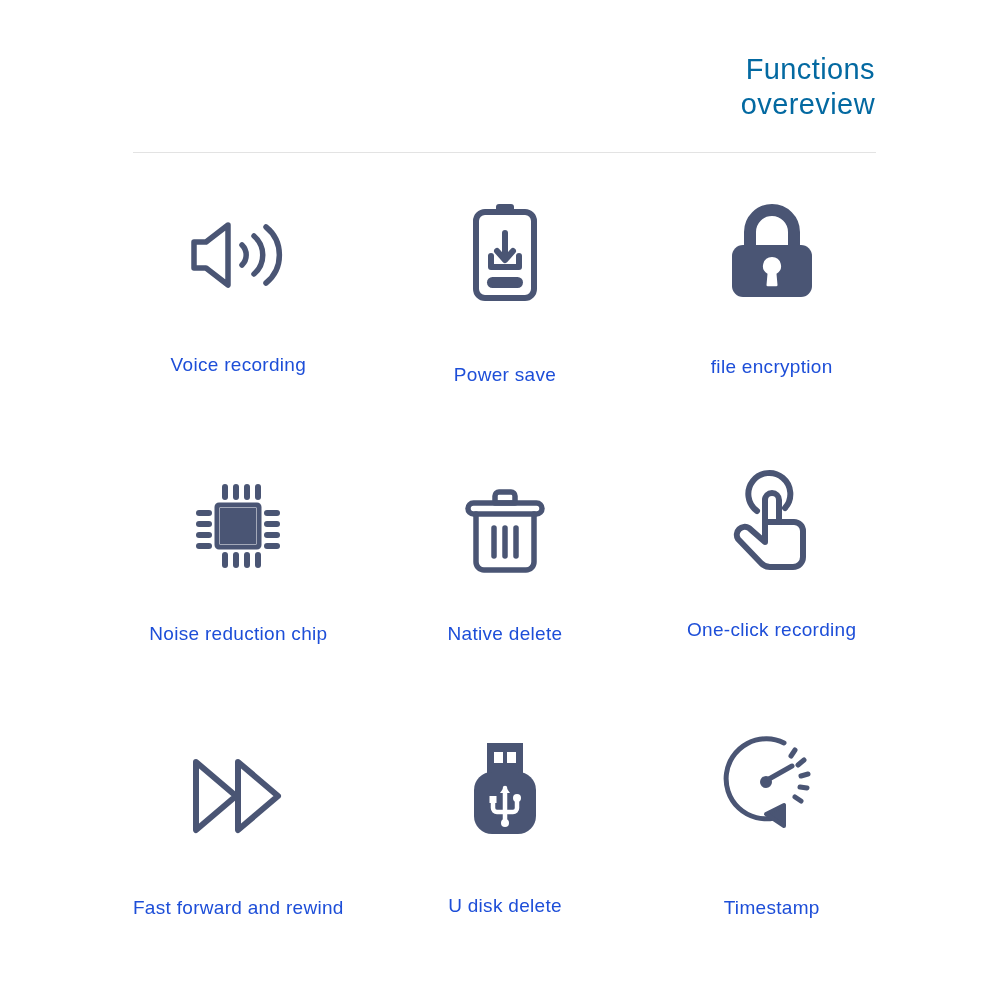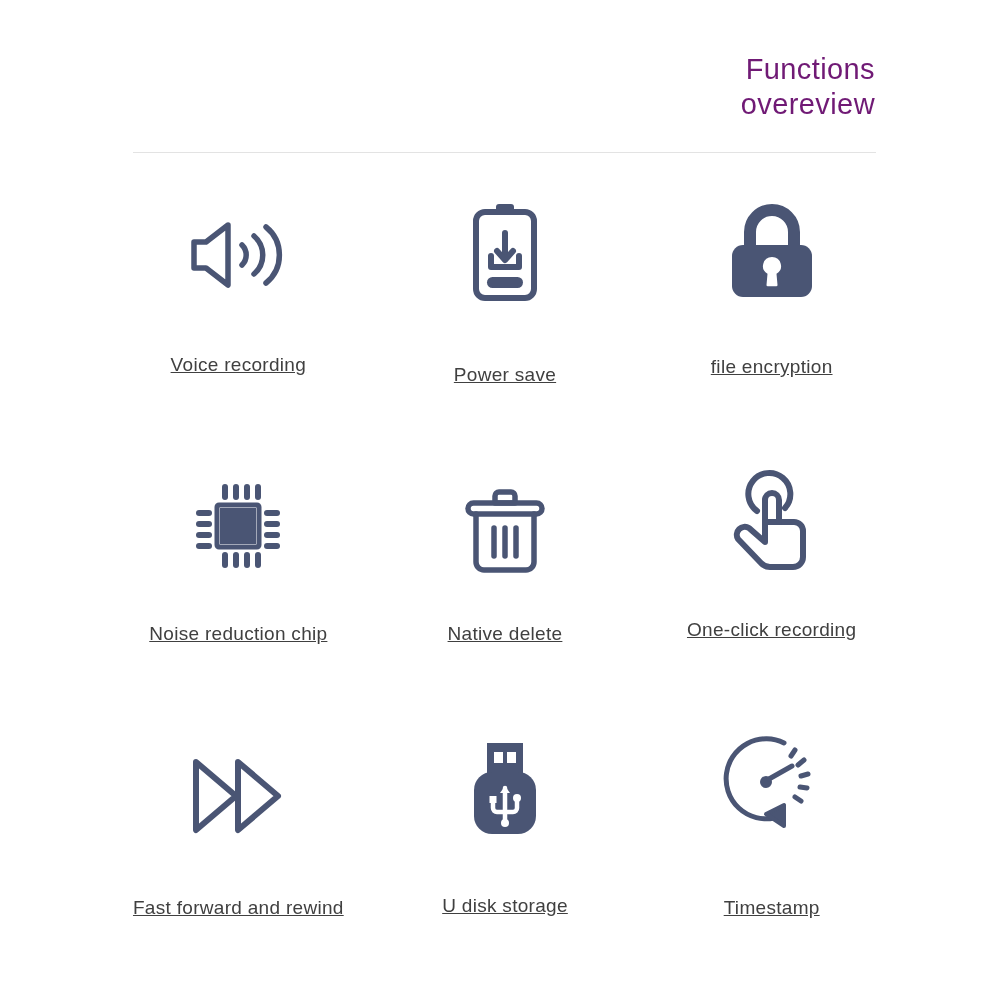--- a/index.html
+++ b/index.html
@@ -34,21 +34,21 @@
     right: 126px;
     top: 52px;
     text-align: right;
     line-height: 1.22;
   }
   .title-line {
     display: block;
     font-family: "Liberation Sans", sans-serif;
     font-size: 29px;
     font-weight: 400;
-    color: #701a75;
+    color: #0369a1;
     letter-spacing: 0.4px;
     white-space: nowrap;
   }
 
   .divider {
     position: absolute;
     left: 133px;
     top: 152px;
     width: 743px;
     height: 1px;
@@ -84,25 +84,24 @@
   }
   .icon-wrap svg {
     display: block;
     overflow: visible;
   }
 
   .cell-label {
     font-family: "Liberation Sans", sans-serif;
     font-size: 19px;
     font-weight: 400;
-    color: #404040;
+    color: #1d4ed8;
     letter-spacing: 0.3px;
     white-space: nowrap;
     text-align: center;
-    text-decoration: underline;
   }
 
   
   .cell.r1 .icon-wrap { margin-top: 22px; }
   .cell.r1 .cell-label { margin-top: 44px; }
   .cell.r1.c2 .icon-wrap { margin-top: 18px; }
   .cell.r1.c2 .cell-label { margin-top: 58px; }
   .cell.r1.c3 .icon-wrap { margin-top: 20px; }
   .cell.r1.c3 .cell-label { margin-top: 48px; }
 
@@ -248,21 +247,21 @@
             <path d="M36 48 L36 82"></path>
             <path d="M31 53 L36 46 L41 53 Z" fill="#ffffff" stroke="none"></path>
             <circle cx="36" cy="83" r="4" fill="#ffffff" stroke="none"></circle>
             <path d="M24 60 L24 68 a4 4 0 0 0 4 4 L36 72"></path>
             <path d="M48 60 L48 68 a4 4 0 0 1 -4 4 L36 72"></path>
             <rect x="20.5" y="56" width="7" height="7" fill="#ffffff" stroke="none"></rect>
             <circle cx="48" cy="58" r="4" fill="#ffffff" stroke="none"></circle>
           </g>
         </svg>
       </div>
-      <div class="cell-label">U disk storage</div>
+      <div class="cell-label">U disk delete</div>
     </div>
 
     <div class="cell r3 c3">
       <div class="icon-wrap">
         <svg width="100" height="96" viewBox="0 0 100 96" fill="none" stroke="#4a5574" stroke-width="5" stroke-linecap="round" stroke-linejoin="round">
           <path d="M62 9 A40 40 0 1 0 52 84"></path>
           <path d="M44 80 L62 71 L62 92 Z" fill="#4a5574" stroke="#4a5574" stroke-width="4"></path>
           <circle cx="44" cy="48" r="6" fill="#4a5574" stroke="none"></circle>
           <path d="M47 45 L70 32" stroke-width="5"></path>
           <g stroke-width="5">

